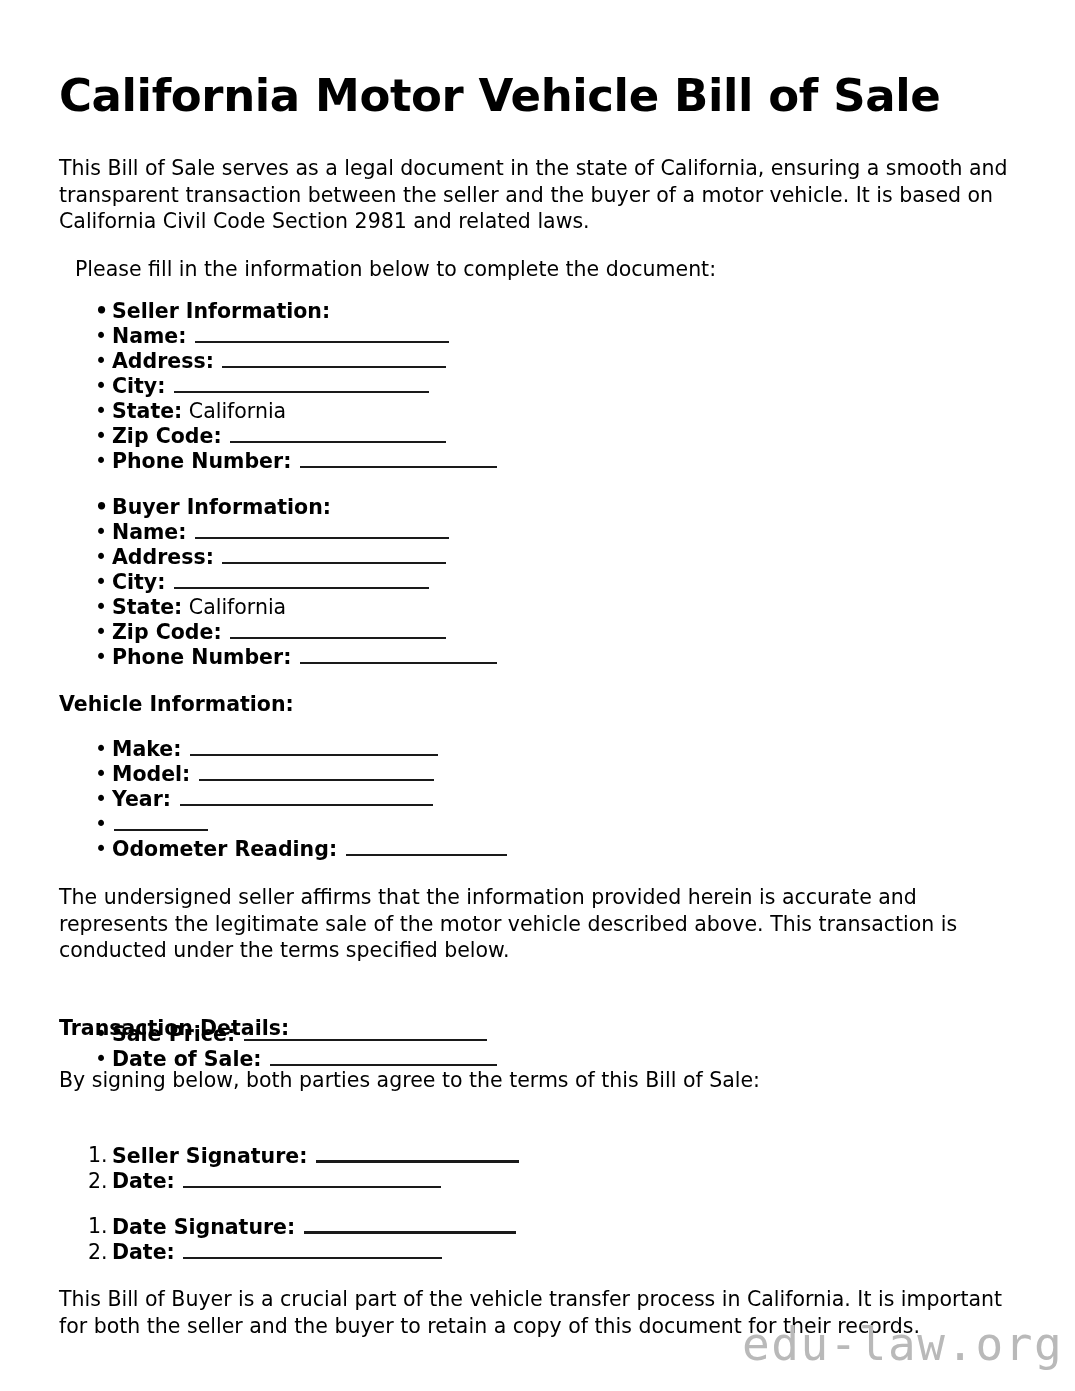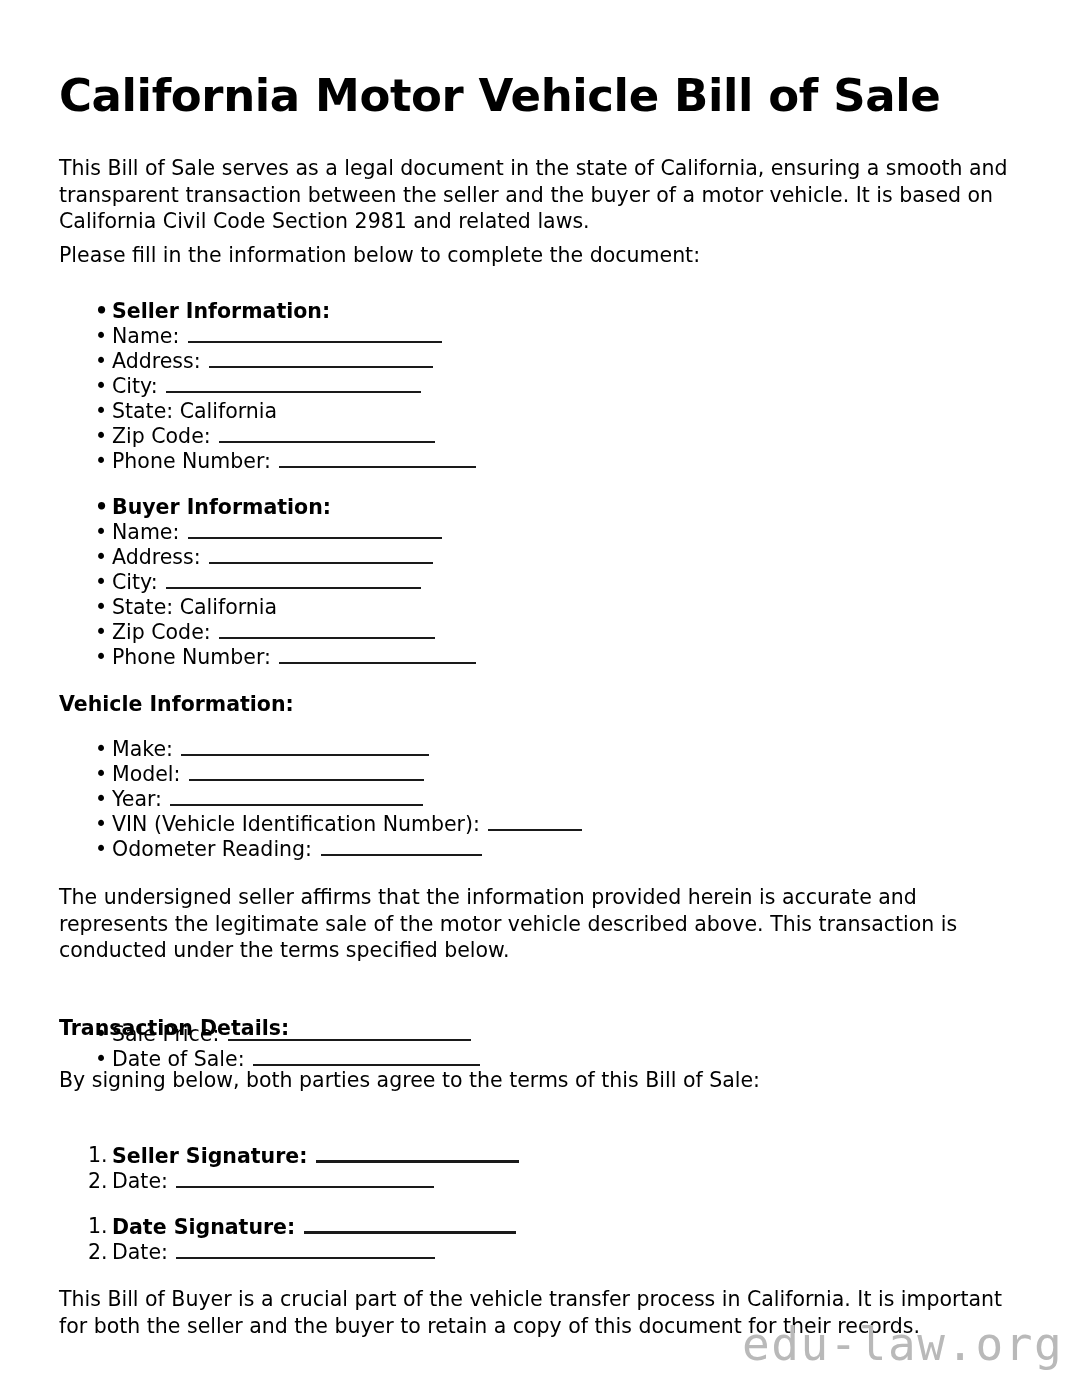--- a/index.html
+++ b/index.html
@@ -115,21 +115,21 @@
 
   ol.sig-list > li .num {
     position: absolute;
     left: 29px;
     top: 0;
     font-size: 20.5px;
     line-height: 25.5px;
     font-weight: normal;
   }
 
-  .lbl { font-weight: normal; }
+  .lbl { font-weight: bold; }
   .lbl-b { font-weight: bold; }
 
   
   .blank {
     display: inline-block;
     border-bottom: 2.2px solid #1a1a1a;
     height: 0.82em;
     vertical-align: baseline;
     margin-left: 2px;
   }
@@ -147,21 +147,21 @@
 </head>
 <body>
 
 <div class="page">
   <div class="content">
 
     <h1 class="doc-title">California Motor Vehicle Bill of Sale</h1>
 
     <p class="para" style="top:155px;">This Bill of Sale serves as a legal document in the state of California, ensuring a smooth and transparent transaction between the seller and the buyer of a motor vehicle. It is based on California Civil Code Section 2981 and related laws.</p>
 
-    <p class="para" style="top:242px;">Please fill in the information below to complete the document:</p>
+    <p class="para" style="top:256px;margin-left:16px;">Please fill in the information below to complete the document:</p>
 
     <ul class="blank-list" id="seller-list" style="top:299px;">
         <li class="strong-item"><span class="bullet">•</span><span>Seller Information:</span></li>
         <li><span class="bullet">•</span><span class="lbl">Name:</span> <span class="blank" style="width: 254px;"></span></li>
         <li><span class="bullet">•</span><span class="lbl">Address:</span> <span class="blank" style="width: 224px;"></span></li>
         <li><span class="bullet">•</span><span class="lbl">City:</span> <span class="blank" style="width: 255px;"></span></li>
         <li><span class="bullet">•</span><span class="lbl">State:</span><span> California</span></li>
         <li><span class="bullet">•</span><span class="lbl">Zip Code:</span> <span class="blank" style="width: 216px;"></span></li>
         <li><span class="bullet">•</span><span class="lbl">Phone Number:</span> <span class="blank" style="width: 197px;"></span></li>
       </ul>
@@ -175,21 +175,21 @@
         <li><span class="bullet">•</span><span class="lbl">Zip Code:</span> <span class="blank" style="width: 216px;"></span></li>
         <li><span class="bullet">•</span><span class="lbl">Phone Number:</span> <span class="blank" style="width: 197px;"></span></li>
       </ul>
 
     <h3 class="section-head" style="top:691px;">Vehicle Information:</h3>
 
     <ul class="blank-list" id="vehicle-list" style="top:737px;">
         <li><span class="bullet">•</span><span class="lbl">Make:</span> <span class="blank" style="width: 248px;"></span></li>
         <li><span class="bullet">•</span><span class="lbl">Model:</span> <span class="blank" style="width: 235px;"></span></li>
         <li><span class="bullet">•</span><span class="lbl">Year:</span> <span class="blank" style="width: 253px;"></span></li>
-        <li><span class="bullet">•</span><span class="lbl">VIN (Vehicle Identification Number):</span> <span class="blank" style="width: 94px;"></span></li>
+        <li><span class="bullet">•</span> <span class="blank" style="width: 94px;"></span></li>
         <li><span class="bullet">•</span><span class="lbl">Odometer Reading:</span> <span class="blank" style="width: 161px;"></span></li>
       </ul>
 
     <p class="para" style="top:884px;">The undersigned seller affirms that the information provided herein is accurate and represents the legitimate sale of the motor vehicle described above. This transaction is conducted under the terms specified below.</p>
 
     <h3 class="section-head" style="top:1015px;">Transaction Details:</h3>
 
     <ul class="blank-list" id="transaction-list" style="top:1022px;">
         <li><span class="bullet">•</span><span class="lbl">Sale Price:</span> <span class="blank" style="width: 243px;"></span></li>
         <li><span class="bullet">•</span><span class="lbl">Date of Sale:</span> <span class="blank" style="width: 227px;"></span></li>

